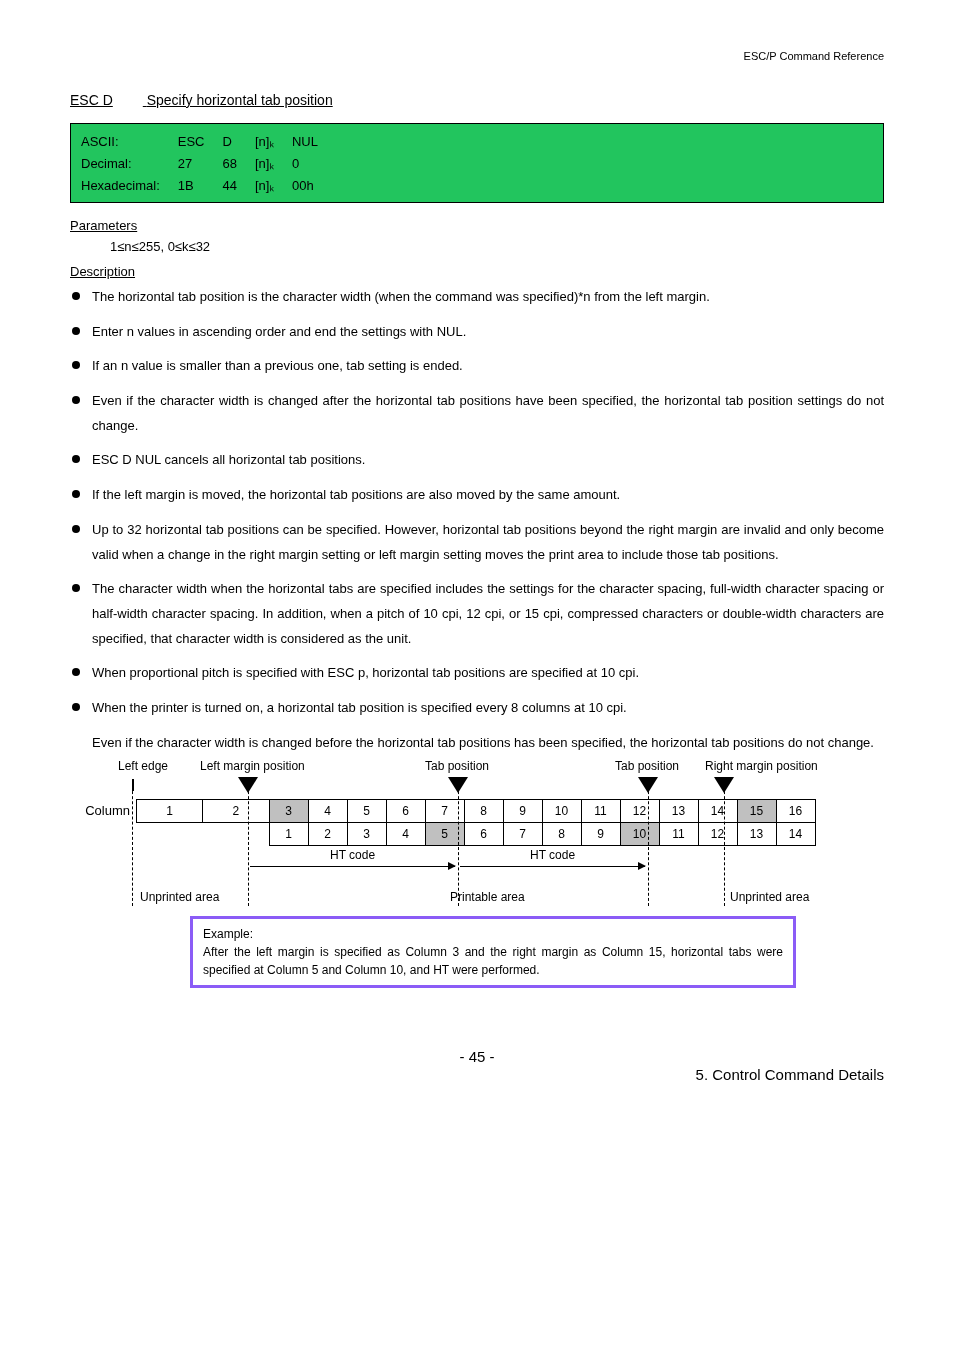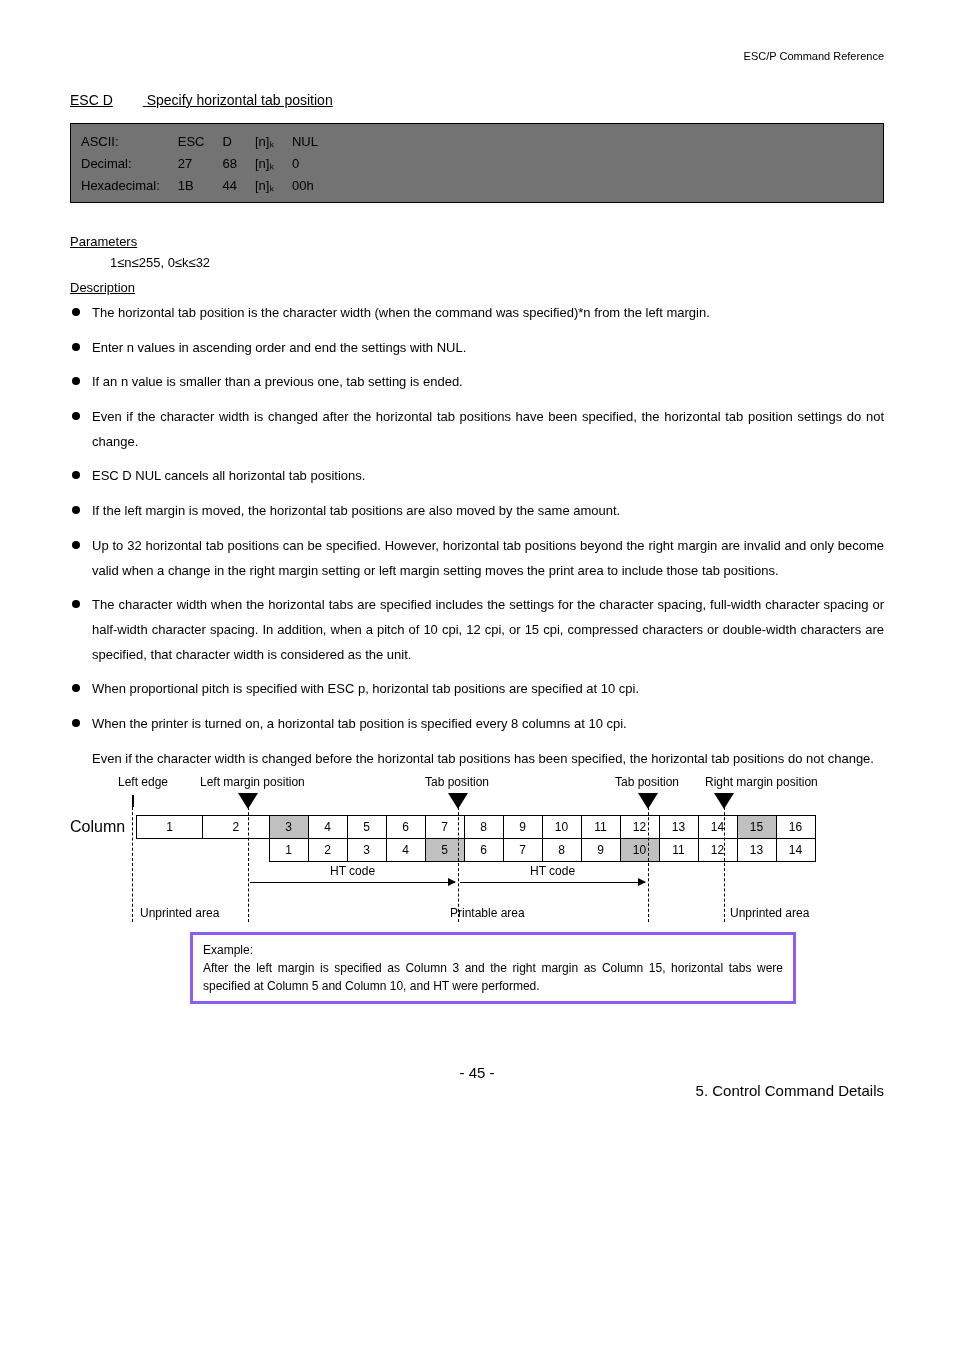--- a/index.html
+++ b/index.html
@@ -17,24 +17,24 @@
     margin-bottom: 30px;
   }
   .section-title {
     font-size: 14px;
     font-weight: normal;
     text-decoration: underline;
     margin-bottom: 15px;
   }
   .sect-label { margin-right: 30px; }
   .code-table {
-    background: #737373;
+    background: #22c55e;
     border: 1px solid #000;
     padding: 6px 10px;
-    margin-bottom: 31px;
+    margin-bottom: 15px;
   }
   .code-table table { border-collapse: collapse; }
   .code-table td { padding: 2px 18px 2px 0; font-size: 13px; }
   .subhead { text-decoration: underline; margin-bottom: 6px; margin-top: 2px;}
   .indent { padding-left: 40px; margin-bottom: 10px;}
   ul.desc {
     list-style: none;
     padding: 0;
     margin: 0;
   }
@@ -100,23 +100,23 @@
     width: 38px;
     height: 22px;
     text-align: center;
     font-size: 12px;
     padding: 0;
   }
   .num-table .noborder {
     border: none;
     background: transparent !important;
     width: 60px;
-    text-align: left;
+    text-align: right;
     padding-right: 6px;
-    font-size: 16px;
+    font-size: 13px;
   }
   .grey { background: #C0C0C0; }
   .ht-row {
     position: relative;
     height: 40px;
     font-size: 12px;
   }
   .ht-arrow {
     position: absolute;
     top: 20px;

